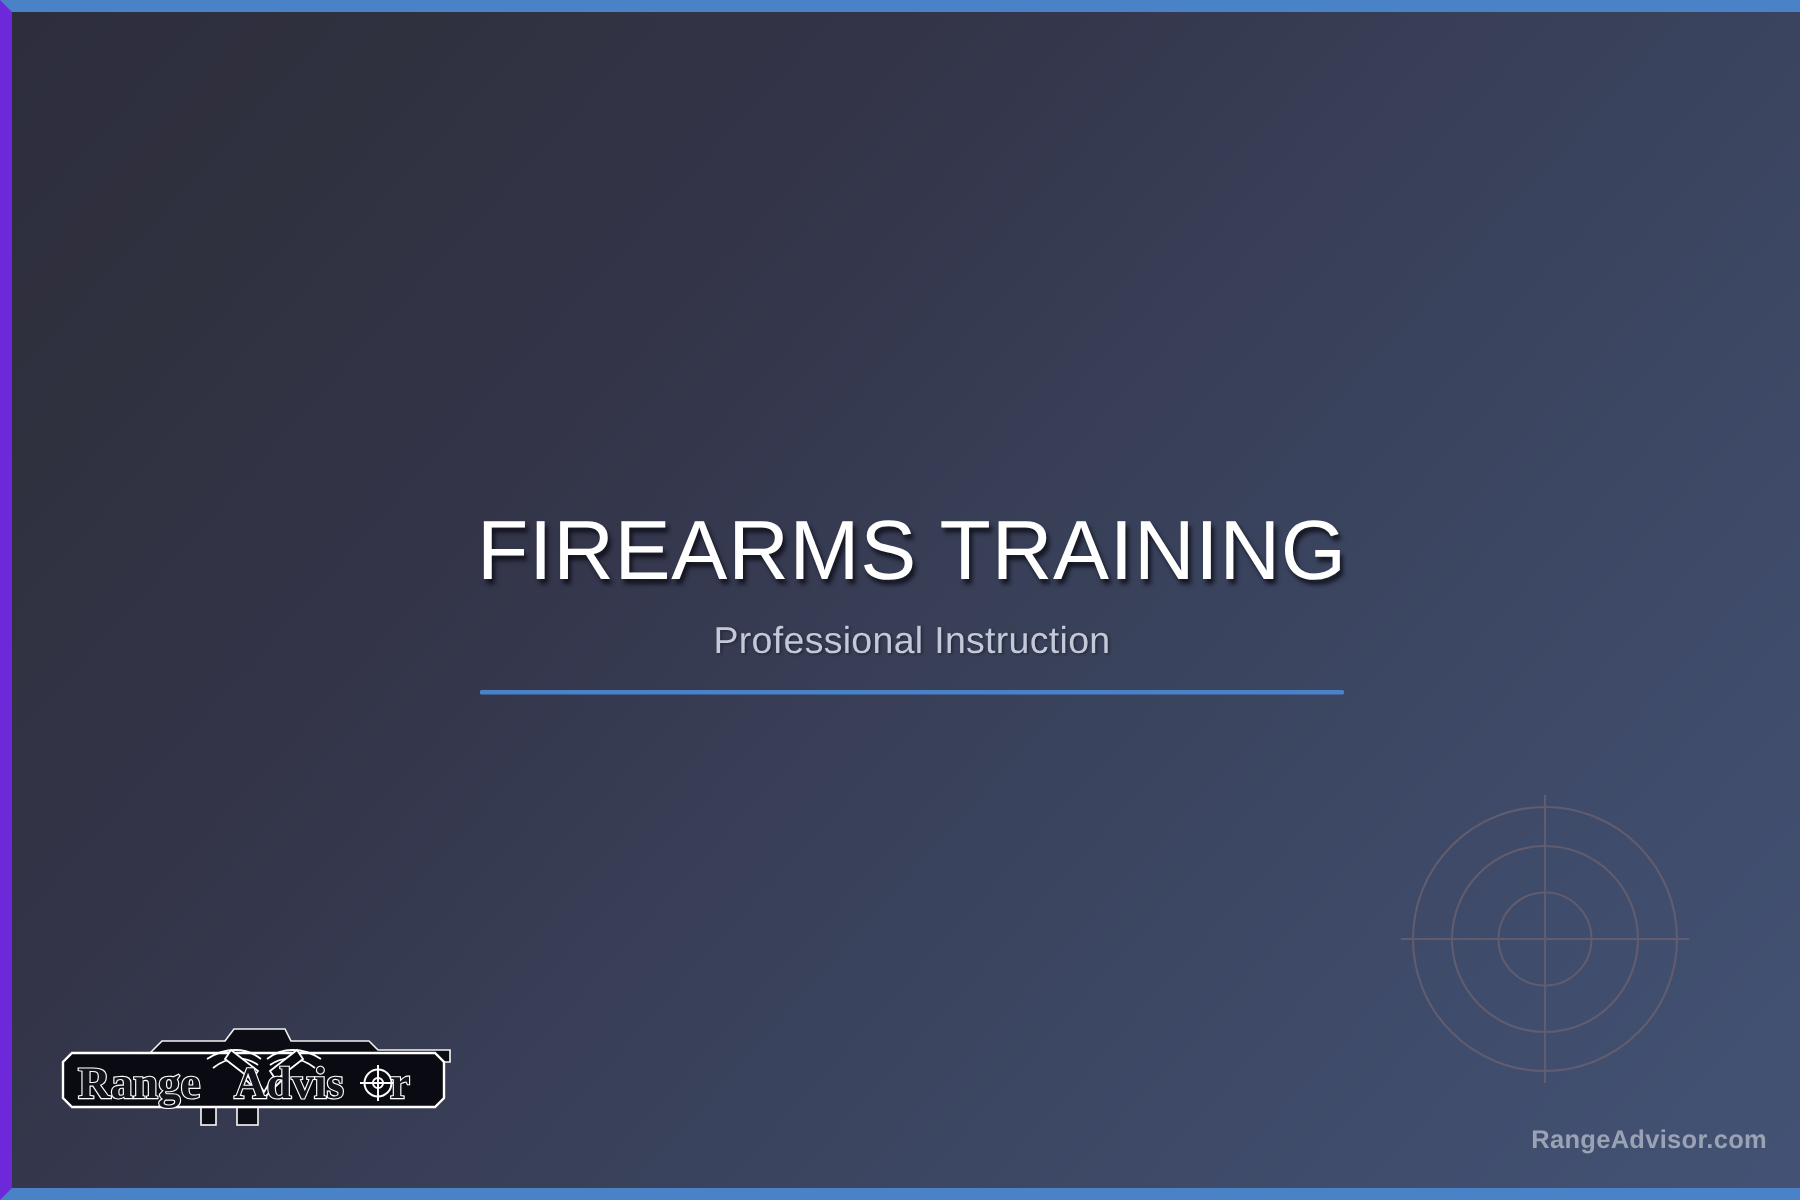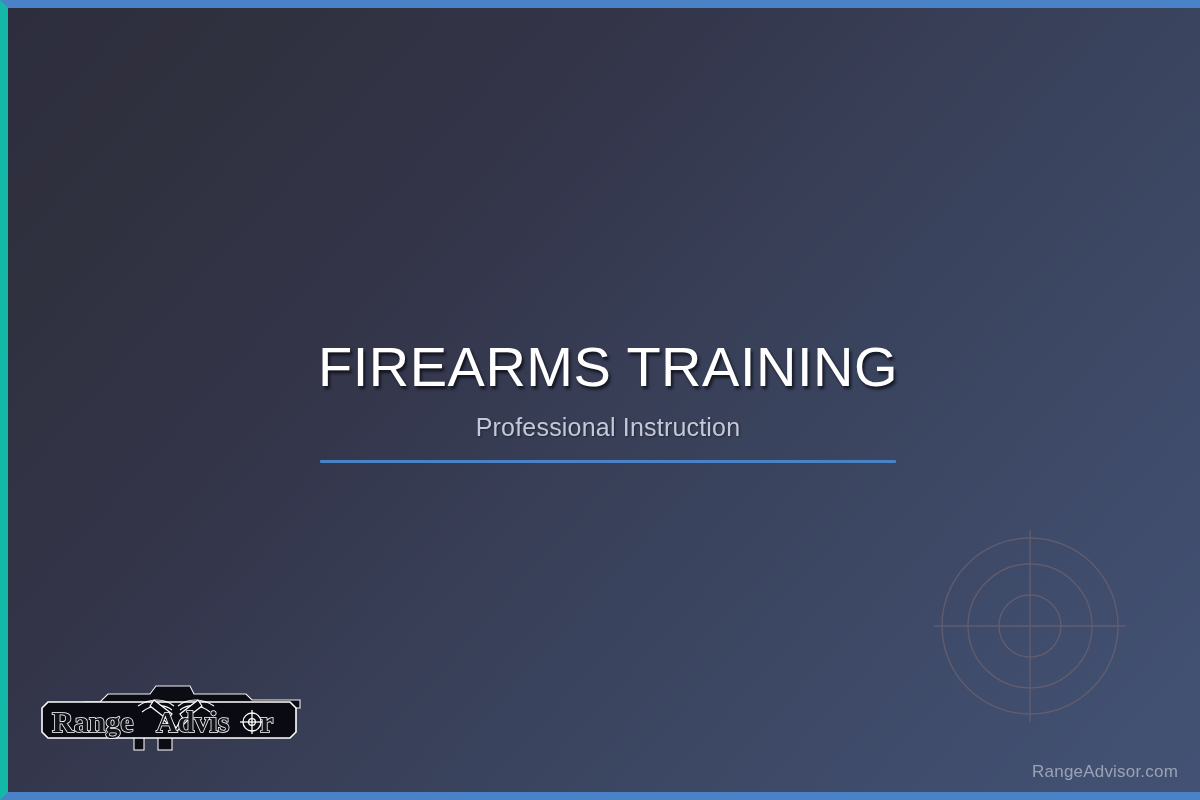--- a/index.html
+++ b/index.html
@@ -7,21 +7,21 @@
     padding: 0;
     background: #1b1b24;
   }
   .slide {
     position: relative;
     width: 1200px;
     height: 800px;
     overflow: hidden;
     box-sizing: border-box;
     border-top: 8px solid #4a82c8;
-    border-left: 8px solid #14b8a6;
+    border-left: 8px solid #6d28d9;
     border-bottom: 8px solid #4a82c8;
     background: linear-gradient(135deg, #2e2e3f 0%, #32334a 30%, #374058 58%, #3e4c6c 82%, #445madsm 100%);
     font-family: "Liberation Sans", sans-serif;
   }
   .bg-gradient {
     position: absolute;
     inset: 0;
     background: linear-gradient(132deg,
         #2d2d3e 0%,
         #30313f 14%,
@@ -86,24 +86,25 @@
     left: 30px;
     top: 668px;
     width: 276px;
     height: 80px;
   }
 
   
   .footer-url {
     position: absolute;
     right: 22px;
-    bottom: 10px;
+    bottom: 22px;
     font-size: 17px;
     color: #9aa2b4;
     letter-spacing: 0.2px;
+    font-weight: bold;
   }
 </style>
 </head>
 <body>
 
 <div class="slide">
 
   <div class="bg-gradient"></div>
 
   <svg class="reticle" viewBox="0 0 200 200" xmlns="http://www.w3.org/2000/svg">

